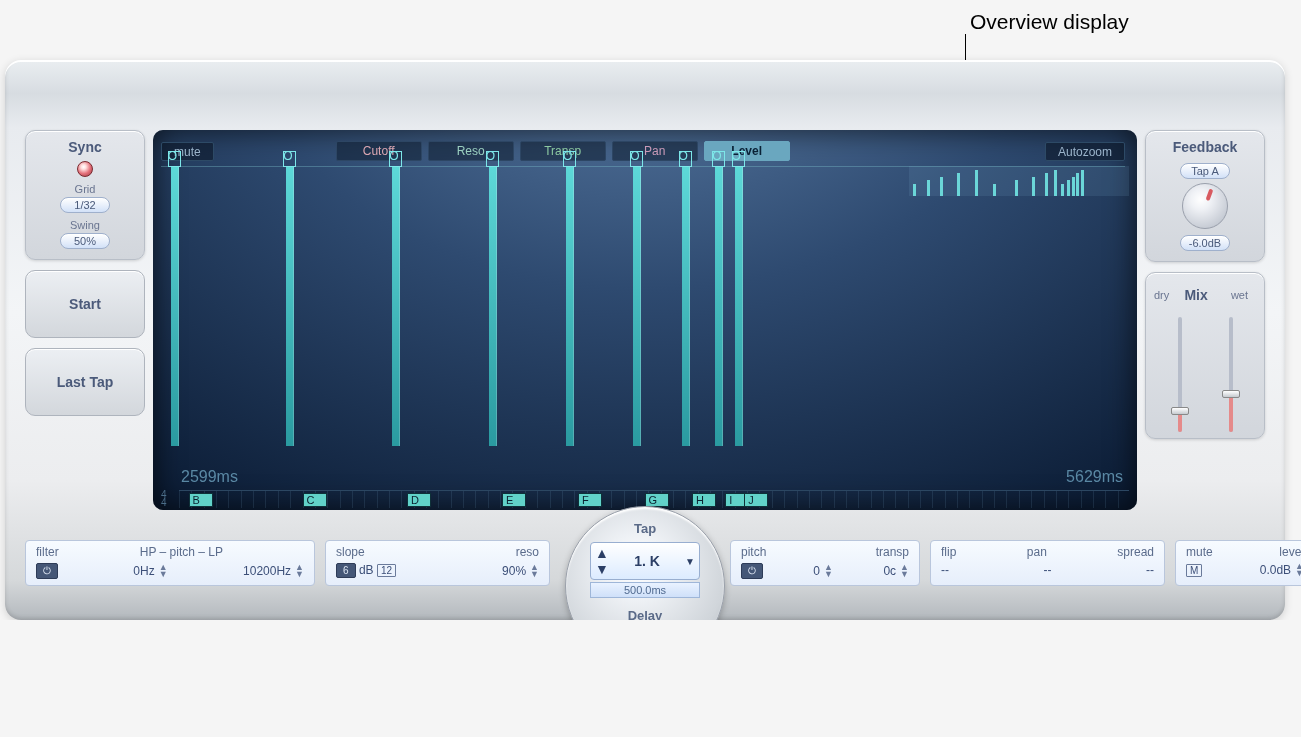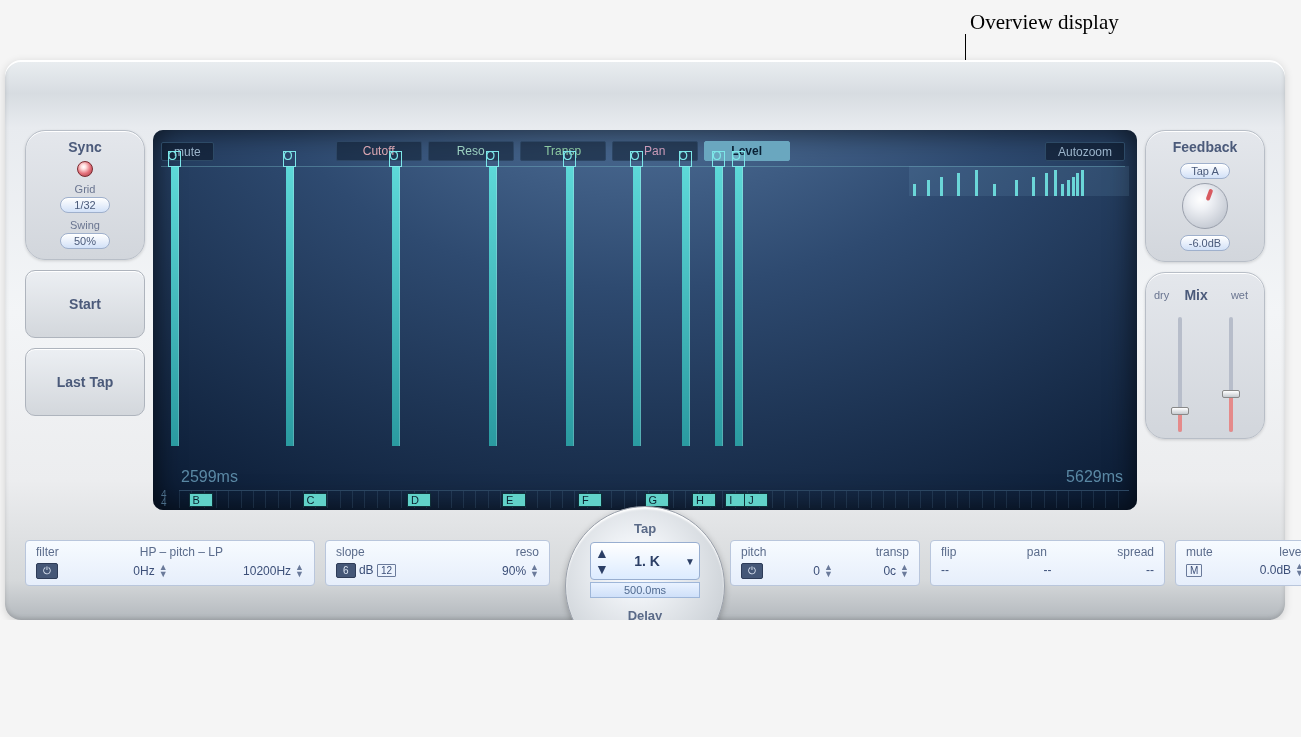--- a/index.html
+++ b/index.html
@@ -9,21 +9,21 @@
   color: #4a5a7a;
   background: #f5f5f5;
   width: 1301px;
 }
 .callout {
   position: absolute;
   top: 10px;
   left: 970px;
   font-size: 21px;
   color: #000;
-  font-family: Liberation Serif, serif;
+  font-family: Liberation Sans, sans-serif;
 }
 .callout-line {
   position: absolute;
   top: 34px;
   left: 965px;
   width: 1px;
   height: 175px;
   background: #000;
 }
 .outer {
@@ -41,21 +41,21 @@
   min-height: 560px;
 }
 .top-row {
   display: flex;
   gap: 8px;
   align-items: flex-start;
 }
 .side-panel { width: 120px; flex: 0 0 120px; }
 .panel-blk {
   background: linear-gradient(180deg,#e4e7ec,#d2d6dc);
-  border-radius: 20px;
+  border-radius: 10px;
   border: 1px solid #b8bec7;
   box-shadow: inset 0 1px 0 #fff, 0 1px 3px rgba(0,0,0,.15);
   padding: 8px 8px 10px;
   margin-bottom: 10px;
   text-align: center;
 }
 .panel-blk .hdr {
   color: #4b5a7a;
   font-size: 14px;
   font-weight: bold;

